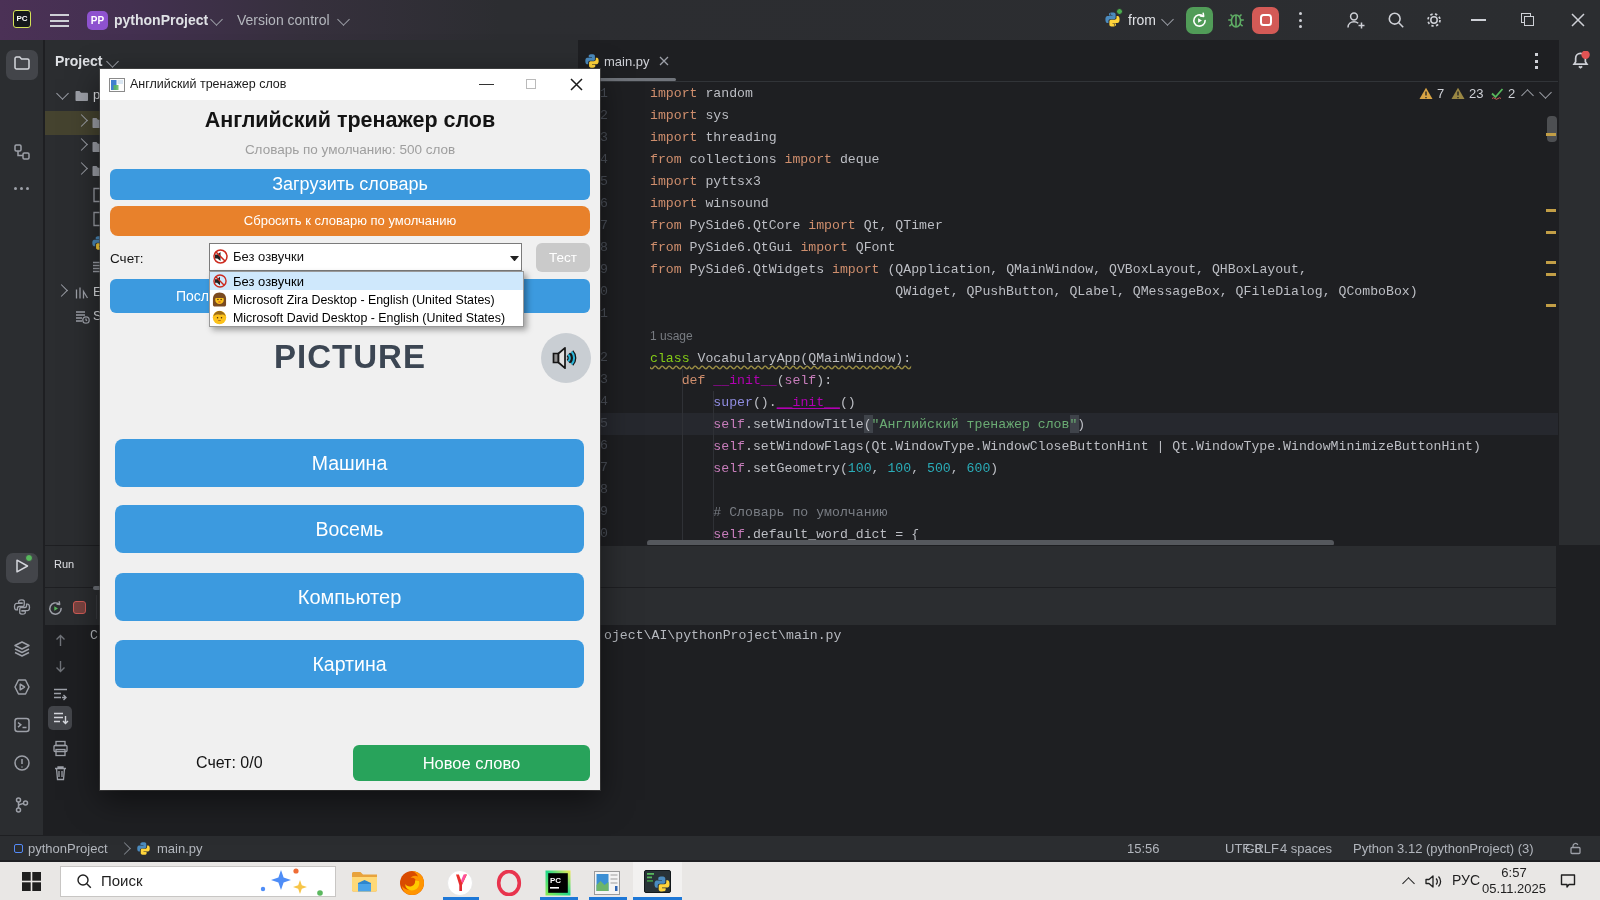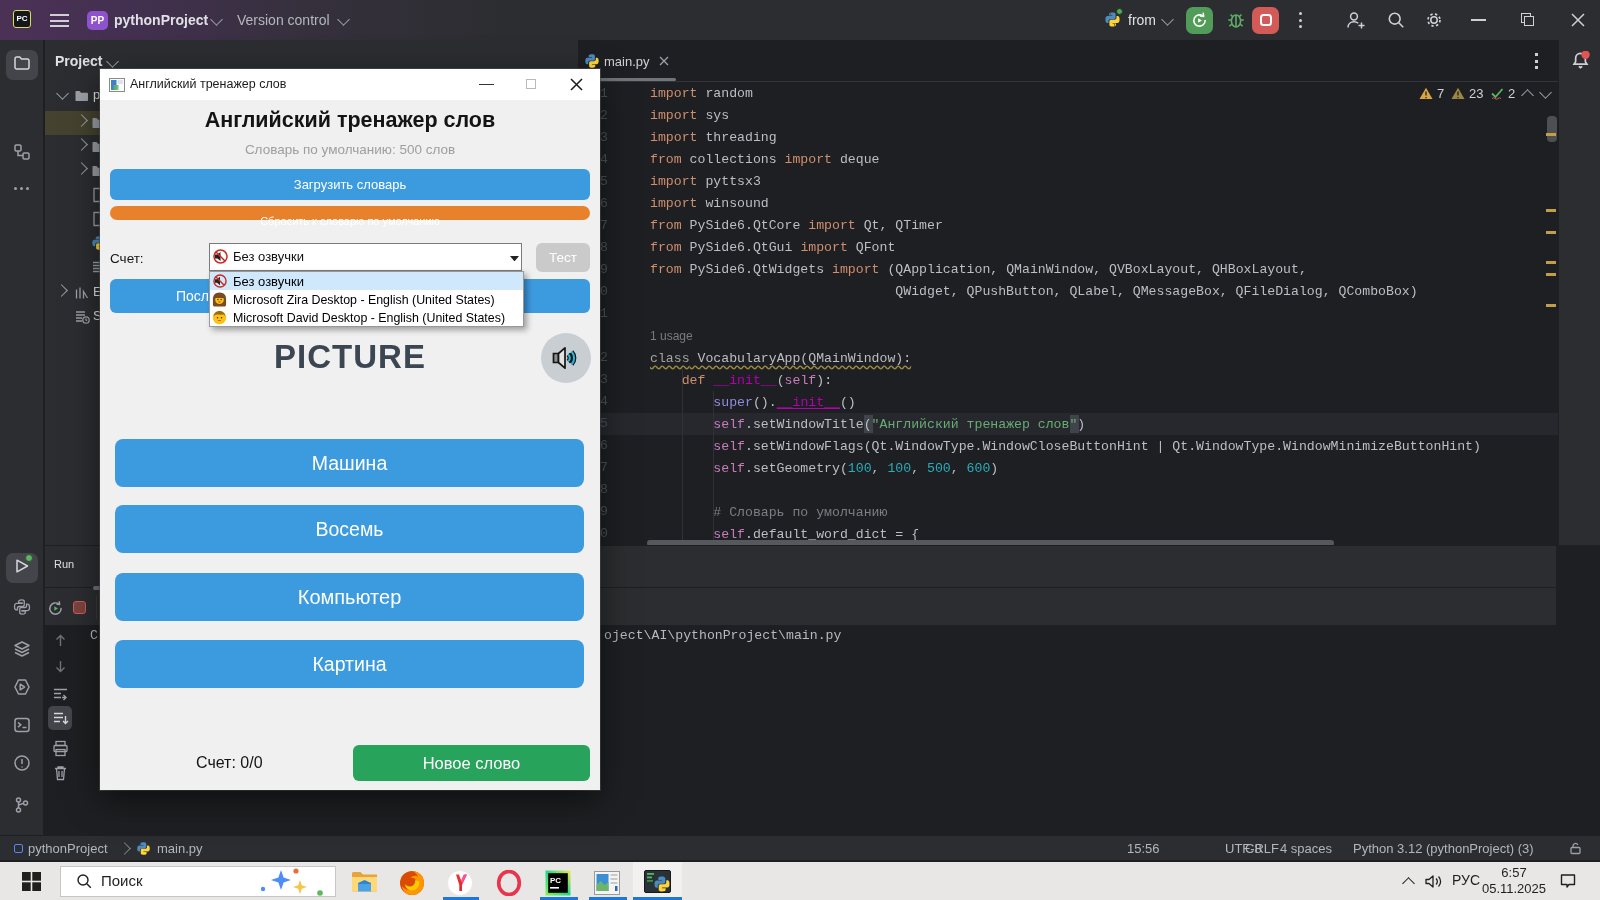--- a/index.html
+++ b/index.html
@@ -300,21 +300,21 @@
 <span style="color:#cf8e6d">import</span> threading
 <span style="color:#cf8e6d">from</span> collections <span style="color:#cf8e6d">import</span> deque
 <span style="color:#cf8e6d">import</span> pyttsx3
 <span style="color:#cf8e6d">import</span> winsound
 <span style="color:#cf8e6d">from</span> PySide6.QtCore <span style="color:#cf8e6d">import</span> Qt, QTimer
 <span style="color:#cf8e6d">from</span> PySide6.QtGui <span style="color:#cf8e6d">import</span> QFont
 <span style="color:#cf8e6d">from</span> PySide6.QtWidgets <span style="color:#cf8e6d">import</span> (QApplication, QMainWindow, QVBoxLayout, QHBoxLayout,
                                QWidget, QPushButton, QLabel, QMessageBox, QFileDialog, QComboBox)
 
 <span style="font-family:'Liberation Sans',sans-serif;font-size:12px;color:#787c82">1 usage</span>
-<span style="text-decoration:underline wavy #9c8f43;text-underline-offset:3px"><span style="color:#a3a3a3">class</span> VocabularyApp(QMainWindow):</span>
+<span style="text-decoration:underline wavy #9c8f43;text-underline-offset:3px"><span style="color:#84cc16">class</span> VocabularyApp(QMainWindow):</span>
     <span style="color:#cf8e6d">def</span> <span style="color:#b200b2">__init__</span>(<span style="color:#c77dbb">self</span>):
         <span style="color:#8f8ce0">super</span>().<span style="color:#b200b2;text-decoration:underline;text-underline-offset:2px">__init__</span>()
         <span style="color:#c77dbb">self</span>.setWindowTitle(<span style="color:#6aab73">"Английский тренажер слов"</span>)
         <span style="color:#c77dbb">self</span>.setWindowFlags(Qt.WindowType.WindowCloseButtonHint | Qt.WindowType.WindowMinimizeButtonHint)
         <span style="color:#c77dbb">self</span>.setGeometry(<span style="color:#2aacb8">100</span>, <span style="color:#2aacb8">100</span>, <span style="color:#2aacb8">500</span>, <span style="color:#2aacb8">600</span>)
 
         <span style="color:#7a7e85"># Словарь по умолчанию</span>
         <span style="color:#c77dbb">self</span>.default_word_dict = {</pre>
 
   <svg class="abs" style="left:841px;top:47px" width="14" height="13" viewBox="0 0 14 13">
@@ -549,22 +549,22 @@
   <div class="abs" style="left:30px;top:8px;font-size:12.5px;color:#1a1a1a">Английский тренажер слов</div>
   <div class="abs" style="left:379px;top:14.5px;width:15px;height:1.8px;background:#333"></div>
   <div class="abs" style="left:426px;top:10px;width:10px;height:10px;border:1.2px solid #bababa"></div>
   <svg class="abs" style="left:470px;top:9px" width="13" height="13" viewBox="0 0 13 13">
         <path d="M1 1l11 11M12 1L1 12" stroke="#1a1a1a" stroke-width="1.5"></path>
       </svg>
 
   <div class="abs" style="left:0;top:39px;width:500px;text-align:center;font-size:21.5px;font-weight:bold;color:#141414">Английский тренажер слов</div>
   <div class="abs" style="left:0;top:73px;width:500px;text-align:center;font-size:13.5px;color:#9e9e9e">Словарь по умолчанию: 500 слов</div>
 
-  <div class="abs btnblue" style="left:10px;top:100px;width:480px;height:31px;font-size:13px;line-height:31px">Загрузить словарь</div>
-  <div class="abs" style="left:10px;top:137px;width:480px;height:14px;background:#e8812b;border-radius:8px;color:#fff;text-align:center;font-size:11px;line-height:30px">Сбросить к словарю по умолчанию</div>
+  <div class="abs btnblue" style="left:10px;top:100px;width:480px;height:31px;font-size:18px;line-height:31px">Загрузить словарь</div>
+  <div class="abs" style="left:10px;top:137px;width:480px;height:30px;background:#e8812b;border-radius:8px;color:#fff;text-align:center;font-size:13px;line-height:30px">Сбросить к словарю по умолчанию</div>
 
   <div class="abs" style="left:10px;top:182px;font-size:13.5px;color:#161616">Счет:</div>
   <div class="abs" style="left:109px;top:174px;width:313px;height:28px;background:#fff;border:1px solid #7b7b7b"></div>
   <svg class="abs" style="left:113px;top:180px" width="15" height="15" viewBox="0 0 15 15">
         <path d="M2 5.5h2.4L7.5 3v9L4.4 9.5H2z" fill="#222"></path>
         <circle cx="7.5" cy="7.5" r="6.5" fill="none" stroke="#cc2a1e" stroke-width="1.5"></circle>
         <path d="M3 3l9 9" stroke="#cc2a1e" stroke-width="1.5"></path>
       </svg>
   <div class="abs" style="left:133px;top:180px;font-size:13px;color:#111">Без озвучки</div>
   <div class="abs" style="left:407px;top:175px;width:14px;height:26px;background:#fff"></div>

